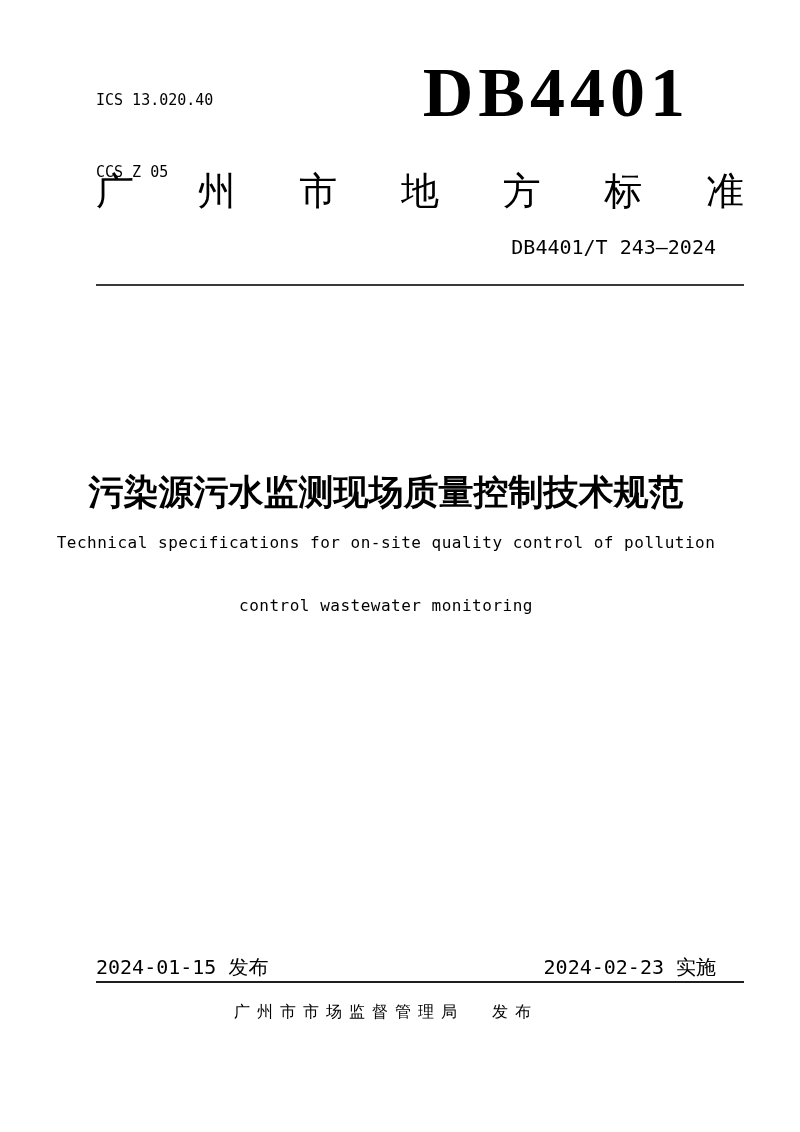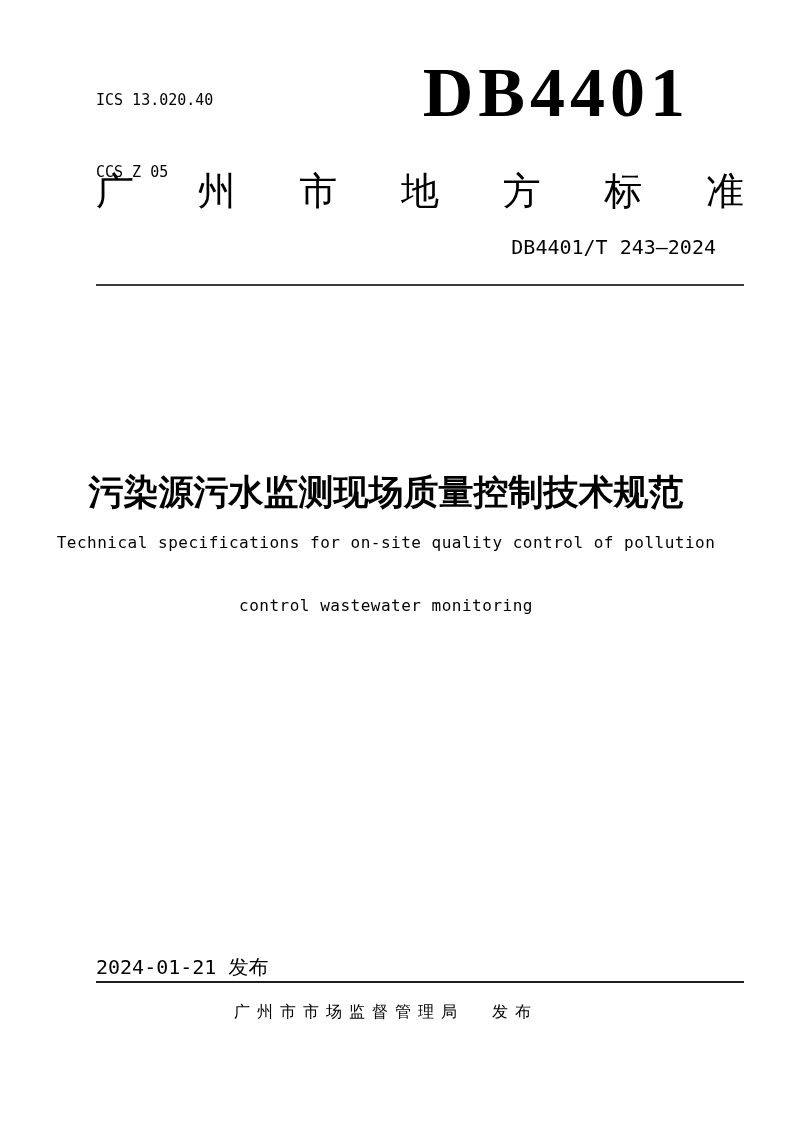--- a/index.html
+++ b/index.html
@@ -149,21 +149,22 @@
 
   <div class="standard-number">DB4401/T 243—2024</div>
 
   <div class="rule-top"></div>
 
   <div class="title-zh">污染源污水监测现场质量控制技术规范</div>
 
   <div class="title-en line1">Technical specifications for on-site quality control of pollution</div>
   <div class="title-en line2">control wastewater monitoring</div>
 
-  <div class="date-issue">2024-01-21 发布</div>
+  <div class="date-issue">2024-01-15 发布</div>
+  <div class="date-impl">2024-02-23 实施</div>
 
   <div class="rule-bottom"></div>
 
   <div class="publisher-row">
     <span>广州市市场监督管理局</span>
     <span class="publisher-gap"></span>
     <span>发布</span>
   </div>
 
 </div>

